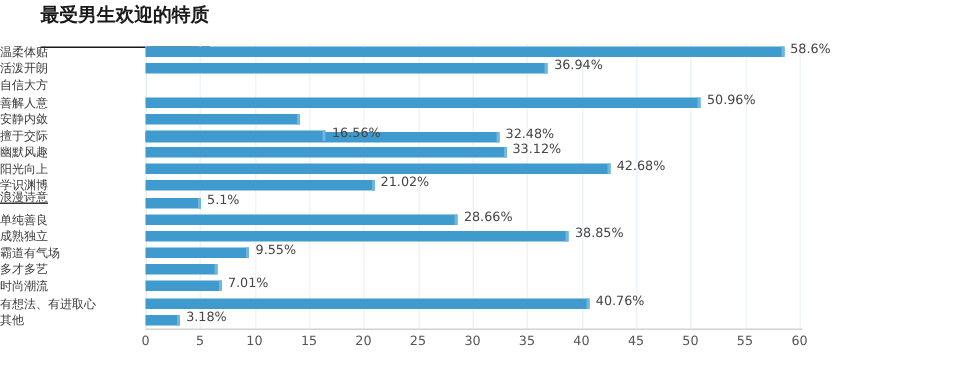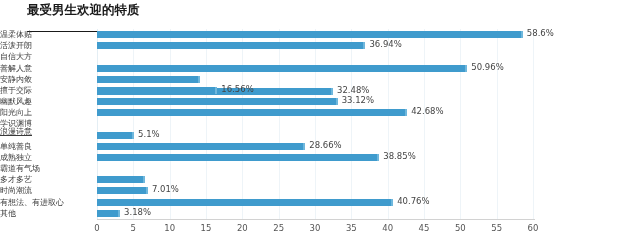--- a/index.html
+++ b/index.html
@@ -195,34 +195,44 @@
       <div class="row" style="top: 67.0588px;">
         <div class="bar" style="width: 240.672px; background: rgb(63, 155, 205);"></div>
         <div class="bar-cap" style="left: 238.672px;"></div>
         <div class="value-label" style="left: 244.672px;">33.12%</div>
       </div>
       <div class="row" style="top: 78.2353px;">
         <div class="bar" style="width: 310.141px; background: rgb(63, 155, 205);"></div>
         <div class="bar-cap" style="left: 308.141px;"></div>
         <div class="value-label" style="left: 314.141px;">42.68%</div>
       </div>
+      <div class="row" style="top: 89.4118px;">
+        <div class="bar" style="width: 152.745px; background: rgb(63, 155, 205);"></div>
+        <div class="bar-cap" style="left: 150.745px;"></div>
+        <div class="value-label" style="left: 156.745px;">21.02%</div>
+      </div>
       <div class="row" style="top: 100.588px;">
         <div class="bar" style="width: 37.06px; background: rgb(63, 155, 205);"></div>
         <div class="bar-cap" style="left: 35.06px;"></div>
         <div class="value-label" style="left: 41.06px;">5.1%</div>
       </div>
       <div class="row" style="top: 111.765px;">
         <div class="bar" style="width: 208.263px; background: rgb(63, 155, 205);"></div>
         <div class="bar-cap" style="left: 206.263px;"></div>
         <div class="value-label" style="left: 212.263px;">28.66%</div>
       </div>
       <div class="row" style="top: 122.941px;">
         <div class="bar" style="width: 282.31px; background: rgb(63, 155, 205);"></div>
         <div class="bar-cap" style="left: 280.31px;"></div>
         <div class="value-label" style="left: 286.31px;">38.85%</div>
+      </div>
+      <div class="row" style="top: 134.118px;">
+        <div class="bar" style="width: 69.3967px; background: rgb(63, 155, 205);"></div>
+        <div class="bar-cap" style="left: 67.3967px;"></div>
+        <div class="value-label" style="left: 73.3967px;">9.55%</div>
       </div>
       <div class="row" style="top: 145.294px;">
         <div class="bar" style="width: 47.96px; background: rgb(63, 155, 205);"></div>
         <div class="bar-cap" style="left: 45.96px;"></div>
       </div>
       <div class="row" style="top: 156.471px;">
         <div class="bar" style="width: 50.9393px; background: rgb(63, 155, 205);"></div>
         <div class="bar-cap" style="left: 48.9393px;"></div>
         <div class="value-label" style="left: 54.9393px;">7.01%</div>
       </div>

